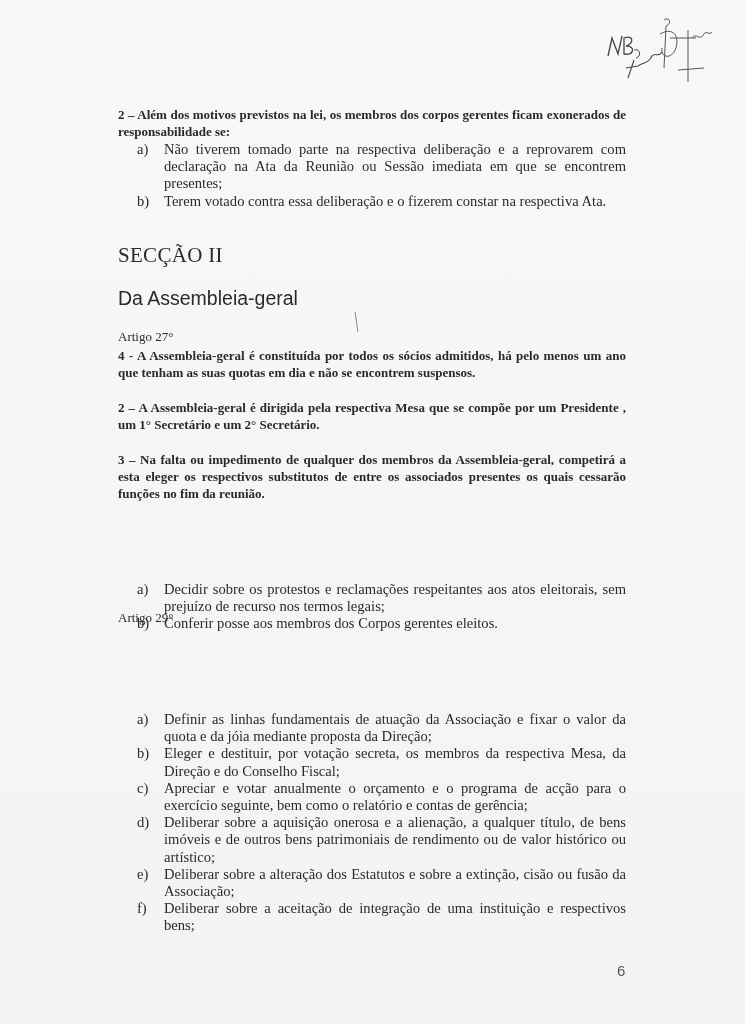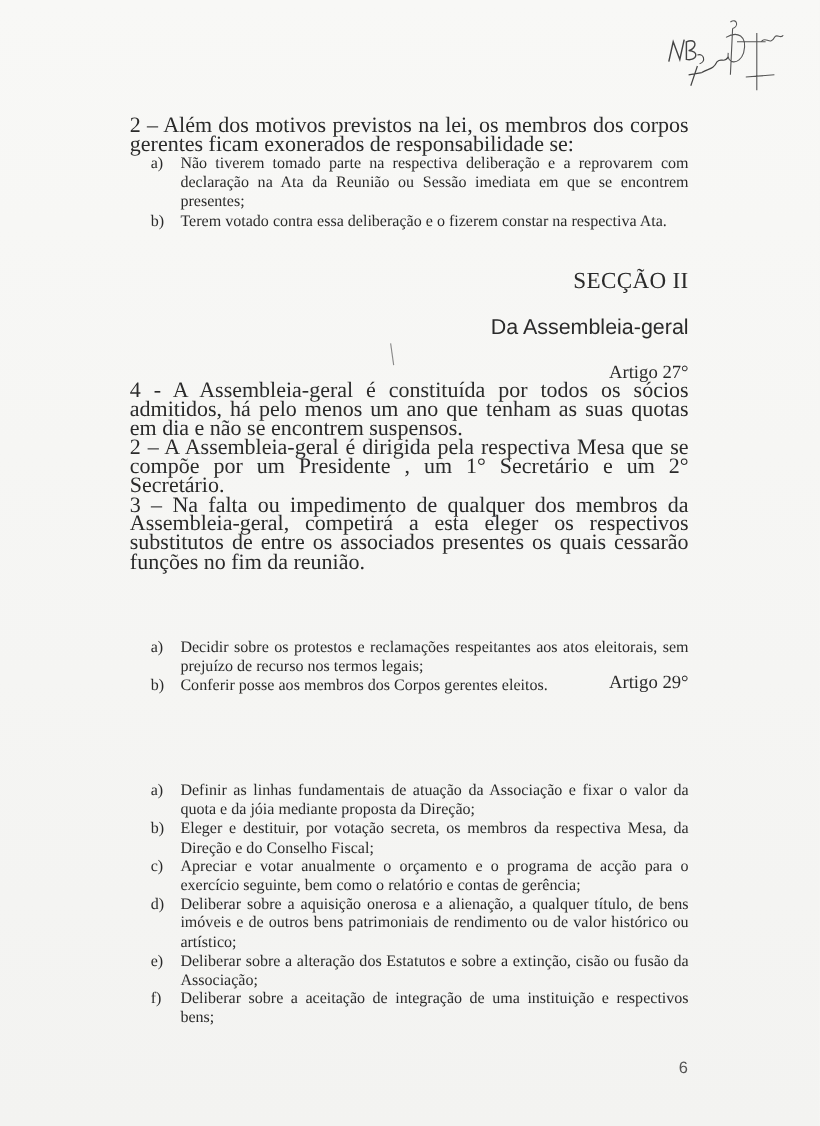--- a/index.html
+++ b/index.html
@@ -5,25 +5,25 @@
     html, body { margin: 0; padding: 0; }
     body {
       width: 745px; height: 1024px; overflow: hidden;
       background: #f6f6f4;
       font-family: "Liberation Serif", "DejaVu Serif", serif;
       color: #2a2a2a;
       position: relative;
     }
     .page { position: absolute; inset: 0; background: linear-gradient(#f8f8f6, #f3f3f1); }
     .sig { position: absolute; left: 600px; top: 8px; width: 120px; height: 80px; }
-    .txt { position: absolute; left: 118px; width: 508px; font-size: 20px; line-height: 17.2px; text-align: justify; }
-    .center { position: absolute; left: 118px; width: 508px; text-align: right; }
+    .txt { position: absolute; left: 118px; width: 508px; font-size: 13px; line-height: 17.2px; text-align: justify; font-weight: bold; }
+    .center { position: absolute; left: 118px; width: 508px; text-align: left; }
     .sec { font-size: 21px; top: 243px; letter-spacing: 0.3px; }
     .subt { font-family: Liberation Sans, sans-serif; font-size: 19.5px; top: 287px; }
-    .art { font-size: 17px; }
+    .art { font-size: 13px; }
     .list { position: absolute; left: 137px; width: 489px; font-size: 14.6px; line-height: 17.2px; }
     .li { display: flex; text-align: justify; }
     .li .mk { width: 27px; flex: none; }
     .li .bd { flex: 1; text-align: justify; }
     .pnum { position: absolute; left: 617px; top: 962px; font-size: 15px; color: #555; font-family: "Liberation Sans", sans-serif; }
     .tick { position: absolute; left: 356px; top: 312px; width: 1px; height: 20px; background: #888; transform: rotate(-8deg); }
   </style>
 </head>
 <body>
 

